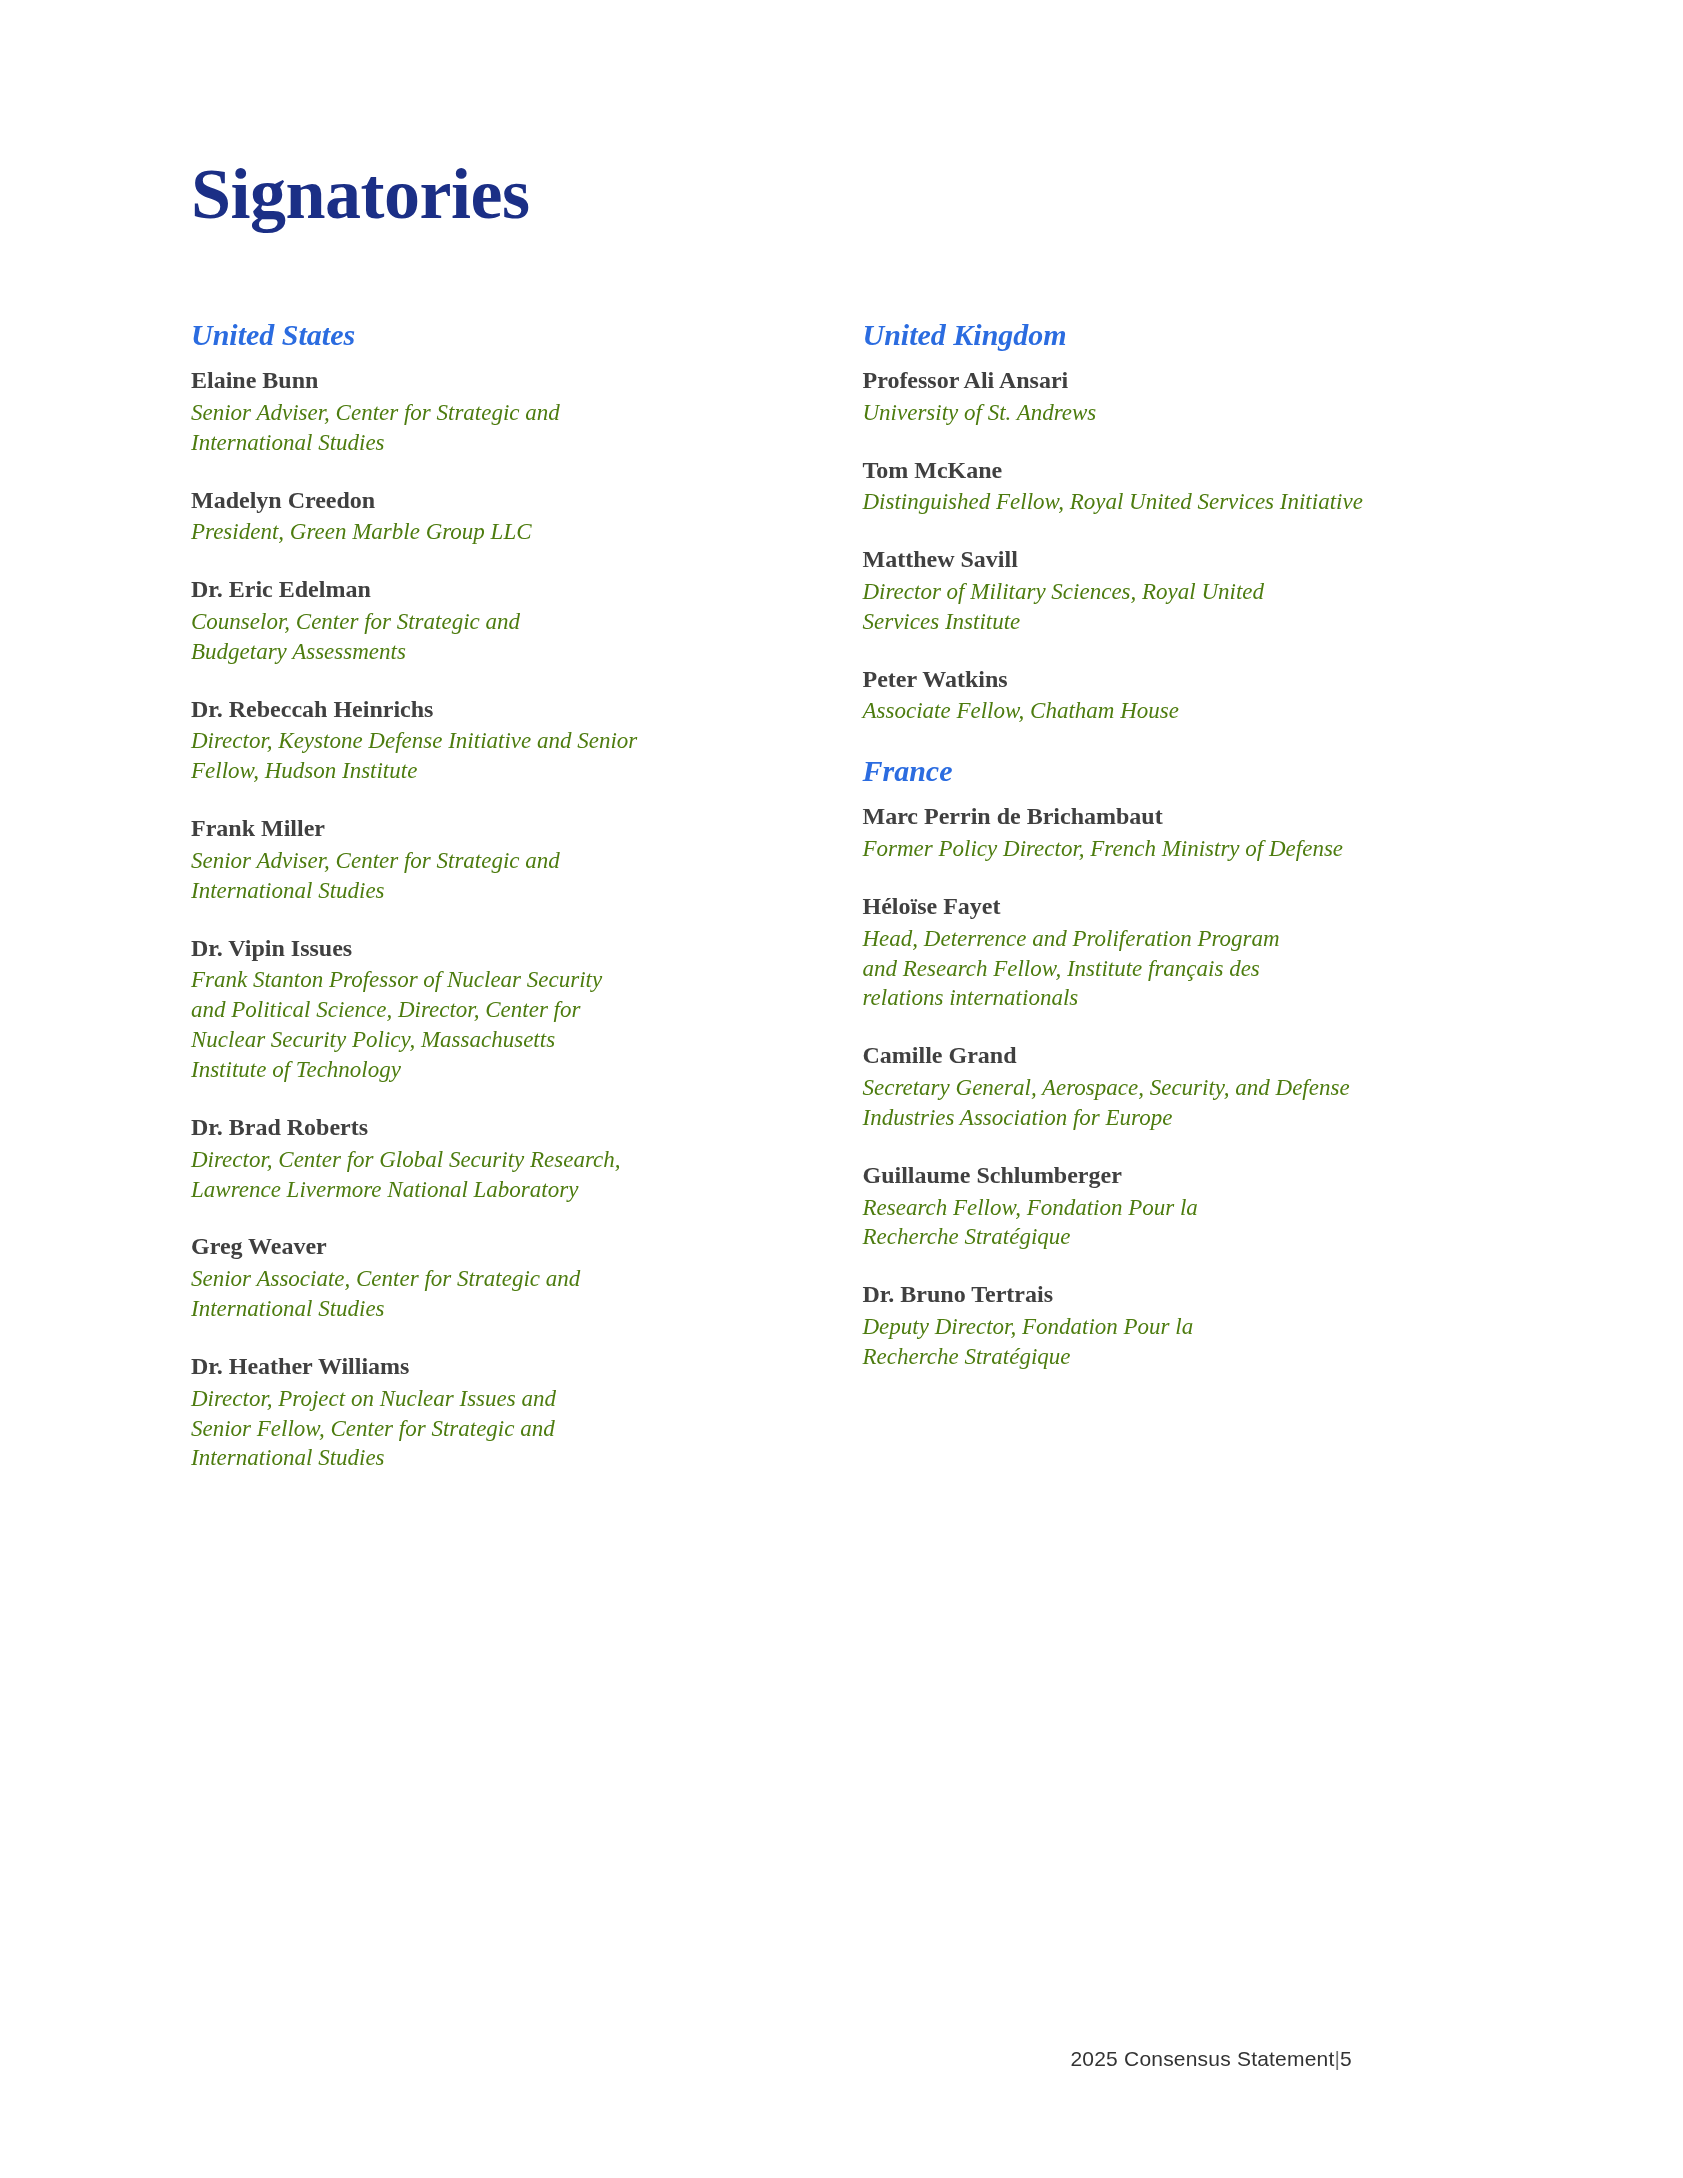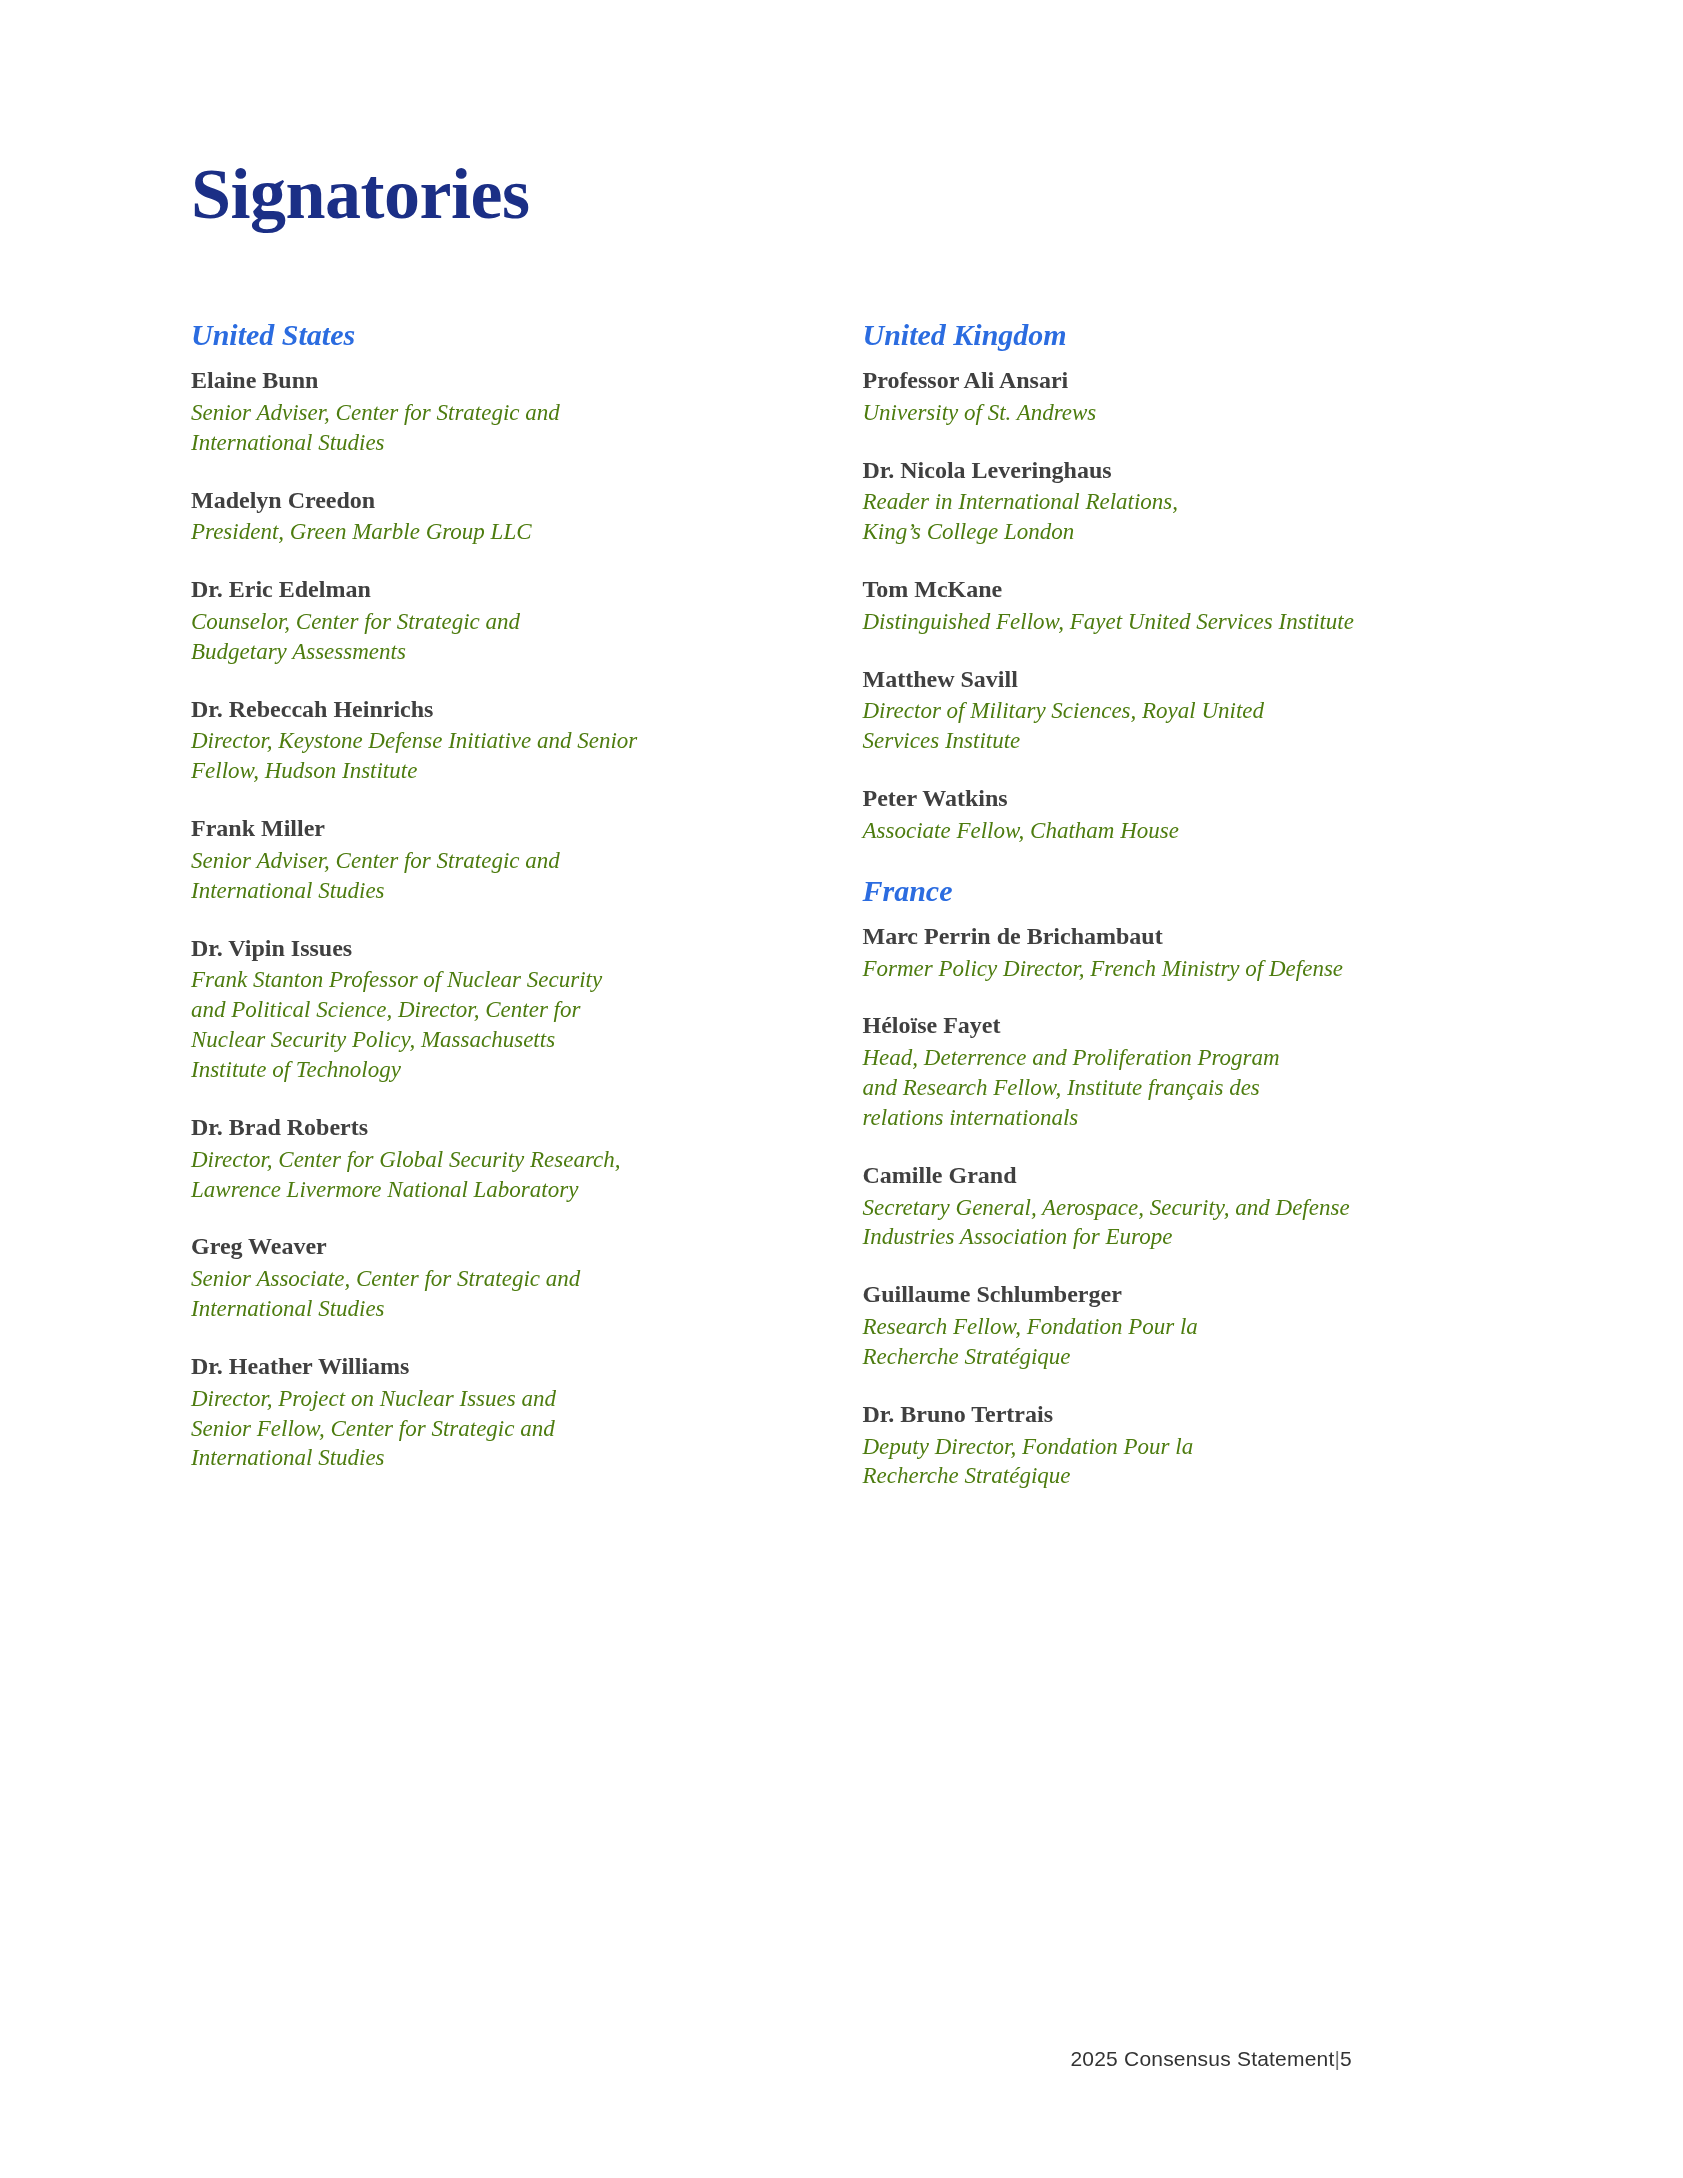--- a/index.html
+++ b/index.html
@@ -158,27 +158,22 @@
     <div class="col">
 
       <div class="section">
         <div class="country-heading">United Kingdom</div>
 
         <div class="entry">
           <div class="entry-name">Professor Ali Ansari</div>
           <div class="entry-affil">University of St. Andrews</div>
         </div>
         <div class="entry">
-          <div class="entry-name">Dr. Nicola Leveringhaus</div>
-          <div class="entry-affil">Reader in International Relations,
-King’s College London</div>
-        </div>
-        <div class="entry">
           <div class="entry-name">Tom McKane</div>
-          <div class="entry-affil">Distinguished Fellow, Fayet United Services Institute</div>
+          <div class="entry-affil">Distinguished Fellow, Royal United Services Initiative</div>
         </div>
         <div class="entry">
           <div class="entry-name">Matthew Savill</div>
           <div class="entry-affil">Director of Military Sciences, Royal United
 Services Institute</div>
         </div>
         <div class="entry">
           <div class="entry-name">Peter Watkins</div>
           <div class="entry-affil">Associate Fellow, Chatham House</div>
         </div>

